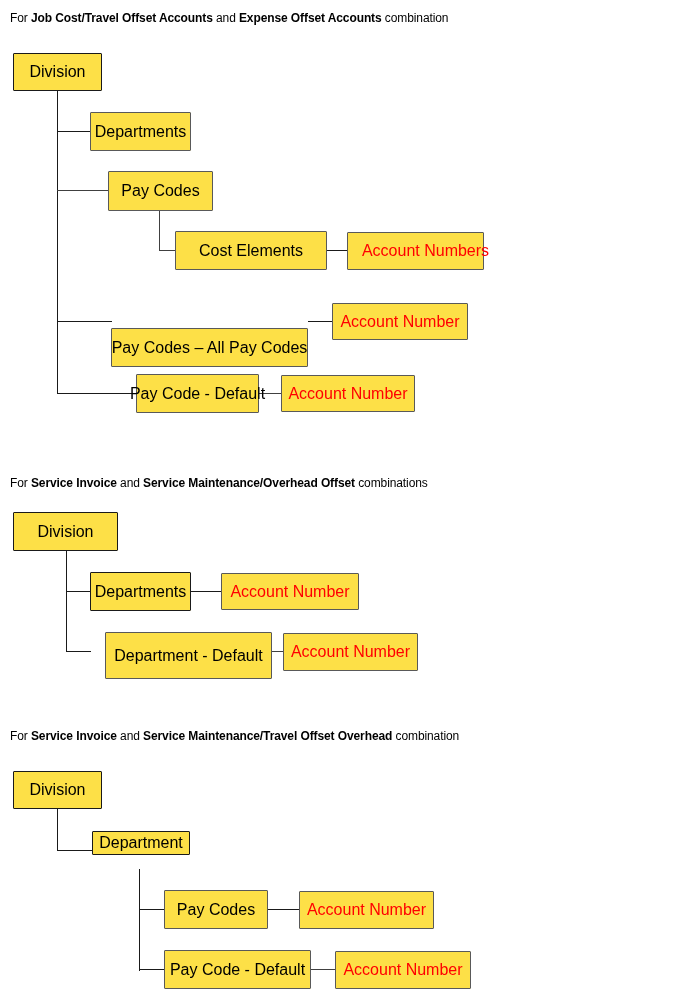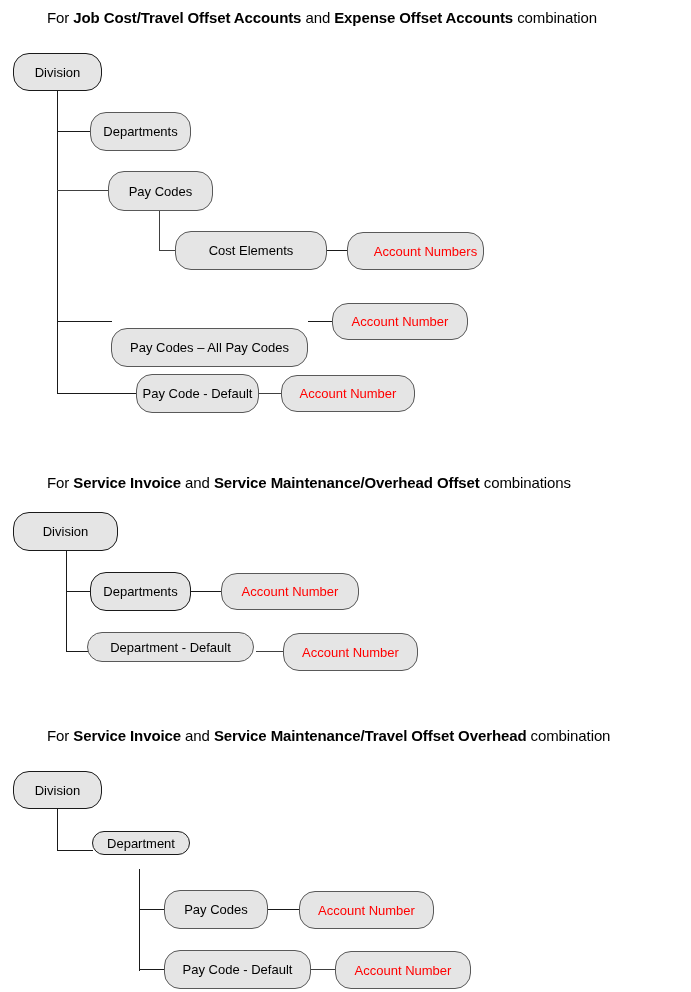--- a/index.html
+++ b/index.html
@@ -14,47 +14,46 @@
     position: relative;
     font-family: "Liberation Sans", sans-serif;
     color: #000000;
     overflow: hidden;
   }
 
   
   .heading {
     position: absolute;
     left: 10px;
-    font-size: 15px;
+    font-size: 12px;
     line-height: 20px;
     color: #000000;
     white-space: nowrap;
     letter-spacing: -0.1px;
-    margin-left: 37px;
   }
   .heading .b { font-weight: bold; }
 
   
   .diagram {
     position: absolute;
     left: 0;
     width: 691px;
   }
 
   
   .node {
     position: absolute;
     box-sizing: border-box;
     border: 1.3px solid #595959;
-    border-radius: 16px;
-    background: #e5e5e5;
+    border-radius: 1px;
+    background: #fde047;
     display: flex;
     align-items: center;
     justify-content: center;
-    font-size: 13px;
+    font-size: 16px;
     line-height: 1;
     color: #000000;
     white-space: nowrap;
     z-index: 2;
   }
   .node.black-edge {
     border-color: #1a1a1a;
   }
   .node.acct {
     color: #ff0000;
@@ -115,21 +114,21 @@
   <div class="ln h dark" style="left:66px; top:591px; width:25px;"></div>
   <div class="ln h dark" style="left:66px; top:651px; width:25px;"></div>
 
   <div class="ln h dark" style="left:190px; top:591px; width:32px;"></div>
 
   <div class="ln h" style="left:256px; top:651px; width:27px;"></div>
 
   <div class="node black-edge" style="left:13px; top:512px; width:105px; height:39px;">Division</div>
   <div class="node black-edge" style="left:90px; top:572px; width:101px; height:39px;">Departments</div>
   <div class="node acct" style="left:221px; top:573px; width:138px; height:37px;">Account Number</div>
-  <div class="node" style="left:87px; top:632px; width:167px; height:30px;">Department - Default</div>
+  <div class="node" style="left:105px; top:632px; width:167px; height:47px;">Department - Default</div>
   <div class="node acct" style="left:283px; top:633px; width:135px; height:38px;">Account Number</div>
 </div>
 
 <div class="heading" style="top:726px;"><span>For </span><span class="b">Service Invoice</span><span> and </span><span class="b">Service Maintenance/Travel Offset Overhead</span><span> combination</span></div>
 
 <div class="diagram">
 
   <div class="ln v dark" style="left:57px; top:809px; height:42px;"></div>
   <div class="ln h dark" style="left:57px; top:850px; width:36px;"></div>
 

